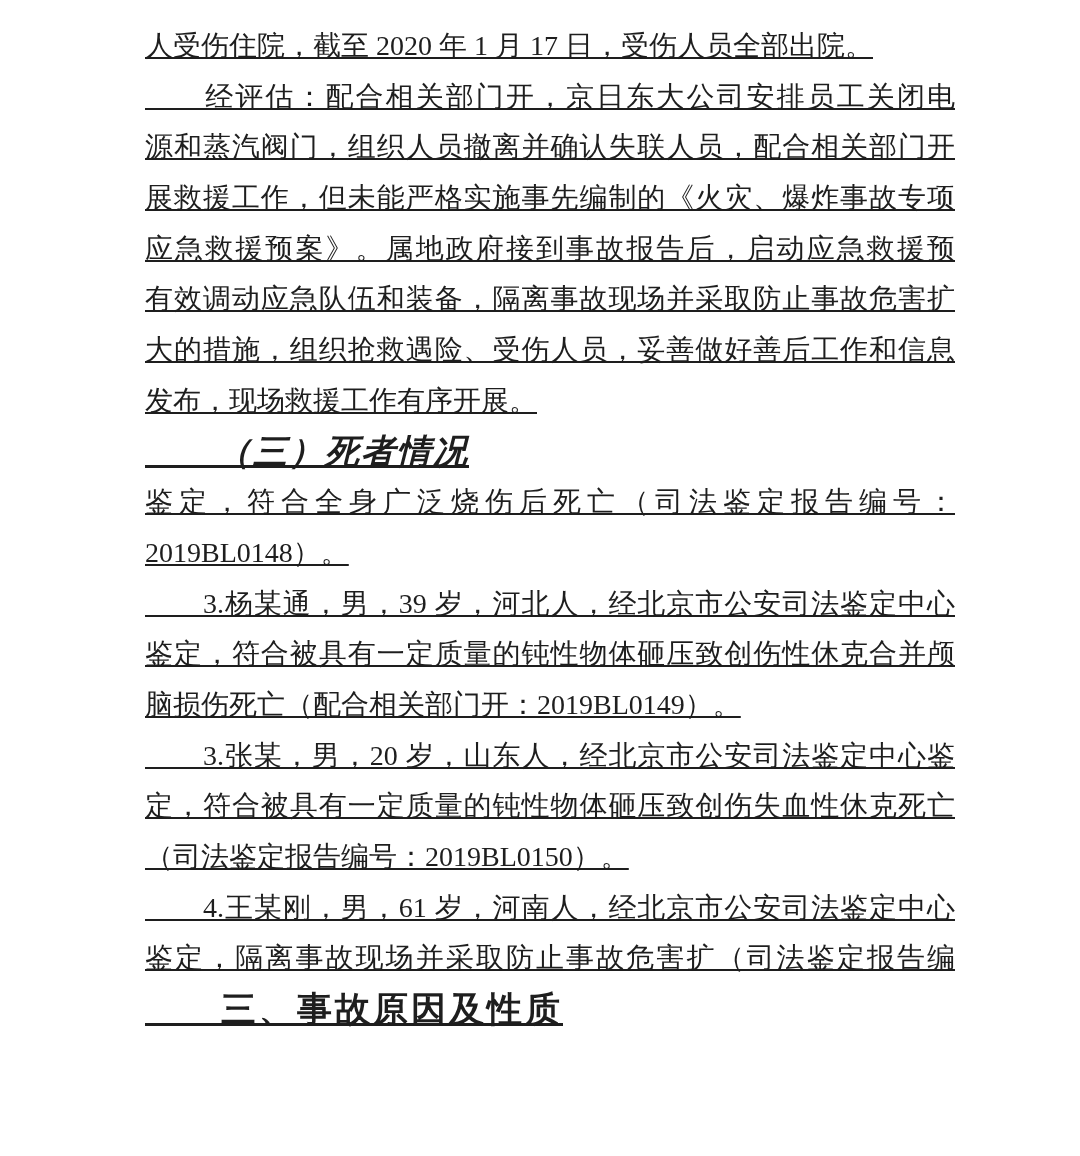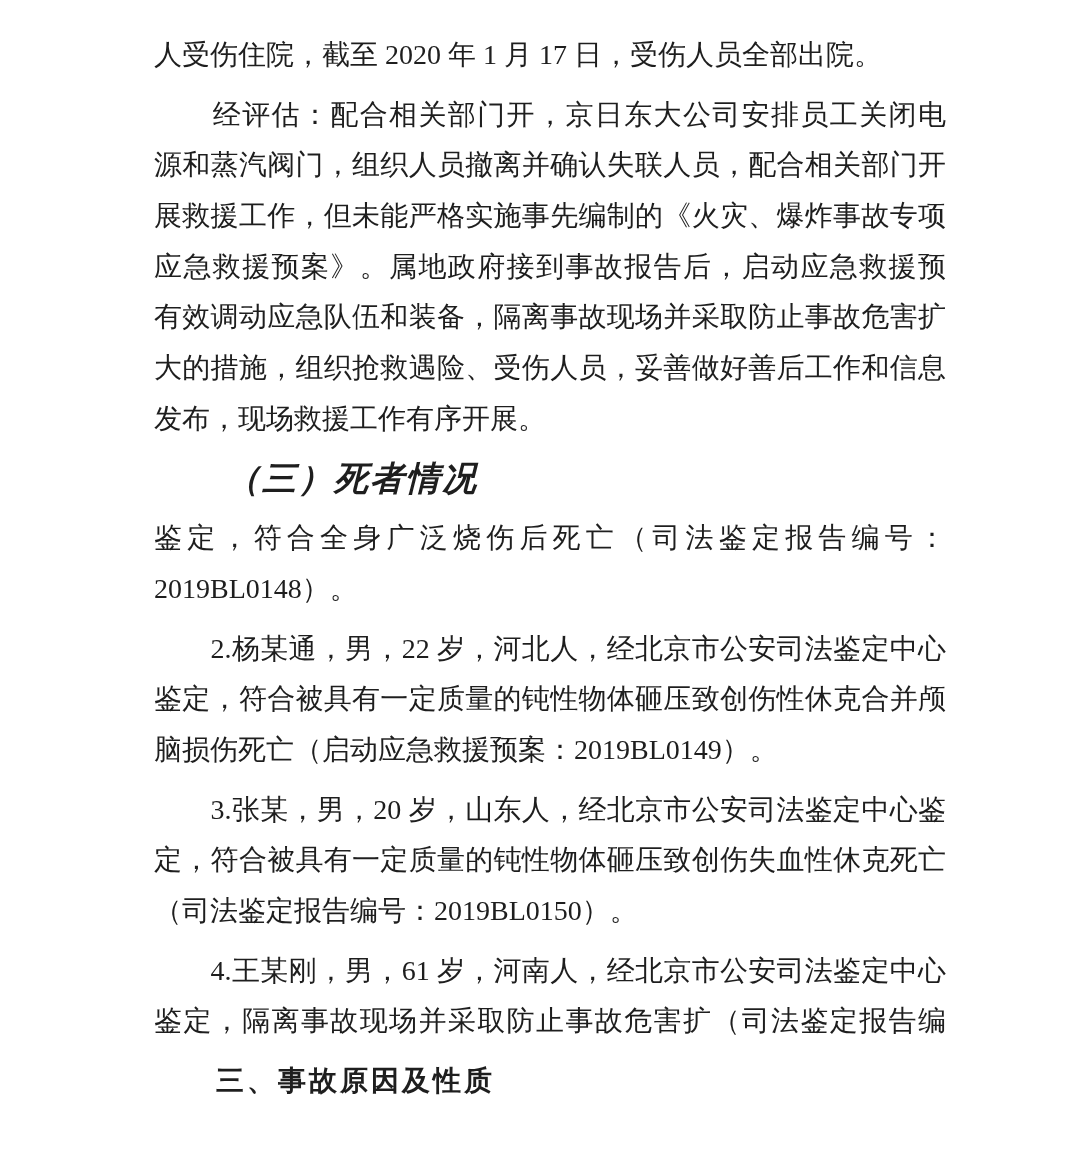--- a/index.html
+++ b/index.html
@@ -16,22 +16,23 @@
     font-family: "Liberation Serif", serif;
     color: #1e1e1e;
   }
   .text-block {
     position: absolute;
     left: 145px;
     top: 21px;
     width: 810px;
   }
   .block {
-    margin: 9px;
+    margin: 0;
     padding: 0;
+    text-decoration: underline;
   }
   .line {
     font-size: 28px;
     line-height: 50.7px;
     height: 50.7px;
     overflow: hidden;
     white-space: normal;
     text-align: left;
   }
   
@@ -45,21 +46,21 @@
     font-style: italic;
     font-weight: 600;
     font-size: 34px;
     letter-spacing: 2px;
   }
   
   .hei .line {
     font-family: "Liberation Sans", sans-serif;
     font-style: normal;
     font-weight: 700;
-    font-size: 28px;
+    font-size: 35px;
     letter-spacing: 3px;
   }
 </style>
 </head>
 <body>
 
 <div class="page" style="background: rgb(255, 255, 255); color: rgb(30, 30, 30);">
   <div class="text-block">
       <div class="block body">
         <div class="line">人受伤住院，截至 2020 年 1 月 17 日，受伤人员全部出院。</div>
@@ -74,23 +75,23 @@
         <div class="line">发布，现场救援工作有序开展。</div>
       </div>
       <div class="block kai">
         <div class="line">　　（三）死者情况</div>
       </div>
       <div class="block body">
         <div class="line j">鉴定，符合全身广泛烧伤后死亡（司法鉴定报告编号：</div>
         <div class="line">2019BL0148）。</div>
       </div>
       <div class="block body">
-        <div class="line j">　　2.杨某通，男，22 岁，河北人，经北京市公安司法鉴定中心</div>
+        <div class="line j">　　3.杨某通，男，39 岁，河北人，经北京市公安司法鉴定中心</div>
         <div class="line j">鉴定，符合被具有一定质量的钝性物体砸压致创伤性休克合并颅</div>
-        <div class="line">脑损伤死亡（启动应急救援预案：2019BL0149）。</div>
+        <div class="line">脑损伤死亡（配合相关部门开：2019BL0149）。</div>
       </div>
       <div class="block body">
         <div class="line j">　　3.张某，男，20 岁，山东人，经北京市公安司法鉴定中心鉴</div>
         <div class="line j">定，符合被具有一定质量的钝性物体砸压致创伤失血性休克死亡</div>
         <div class="line">（司法鉴定报告编号：2019BL0150）。</div>
       </div>
       <div class="block body">
         <div class="line j">　　4.王某刚，男，61 岁，河南人，经北京市公安司法鉴定中心</div>
         <div class="line j">鉴定，隔离事故现场并采取防止事故危害扩（司法鉴定报告编号：</div>
       </div>

